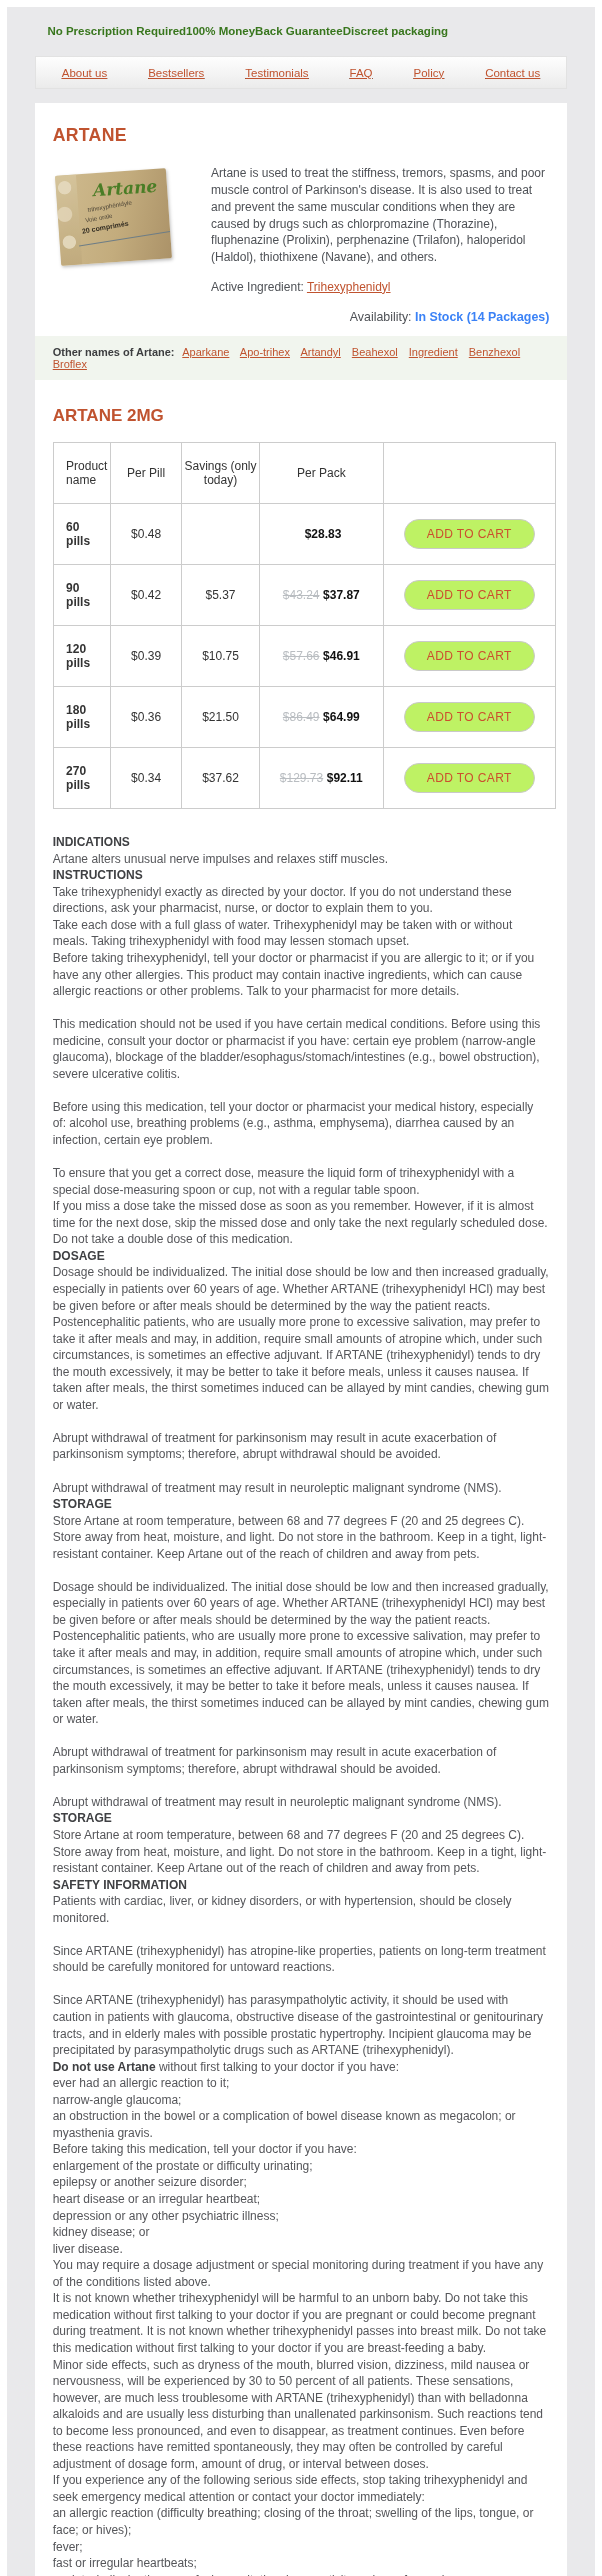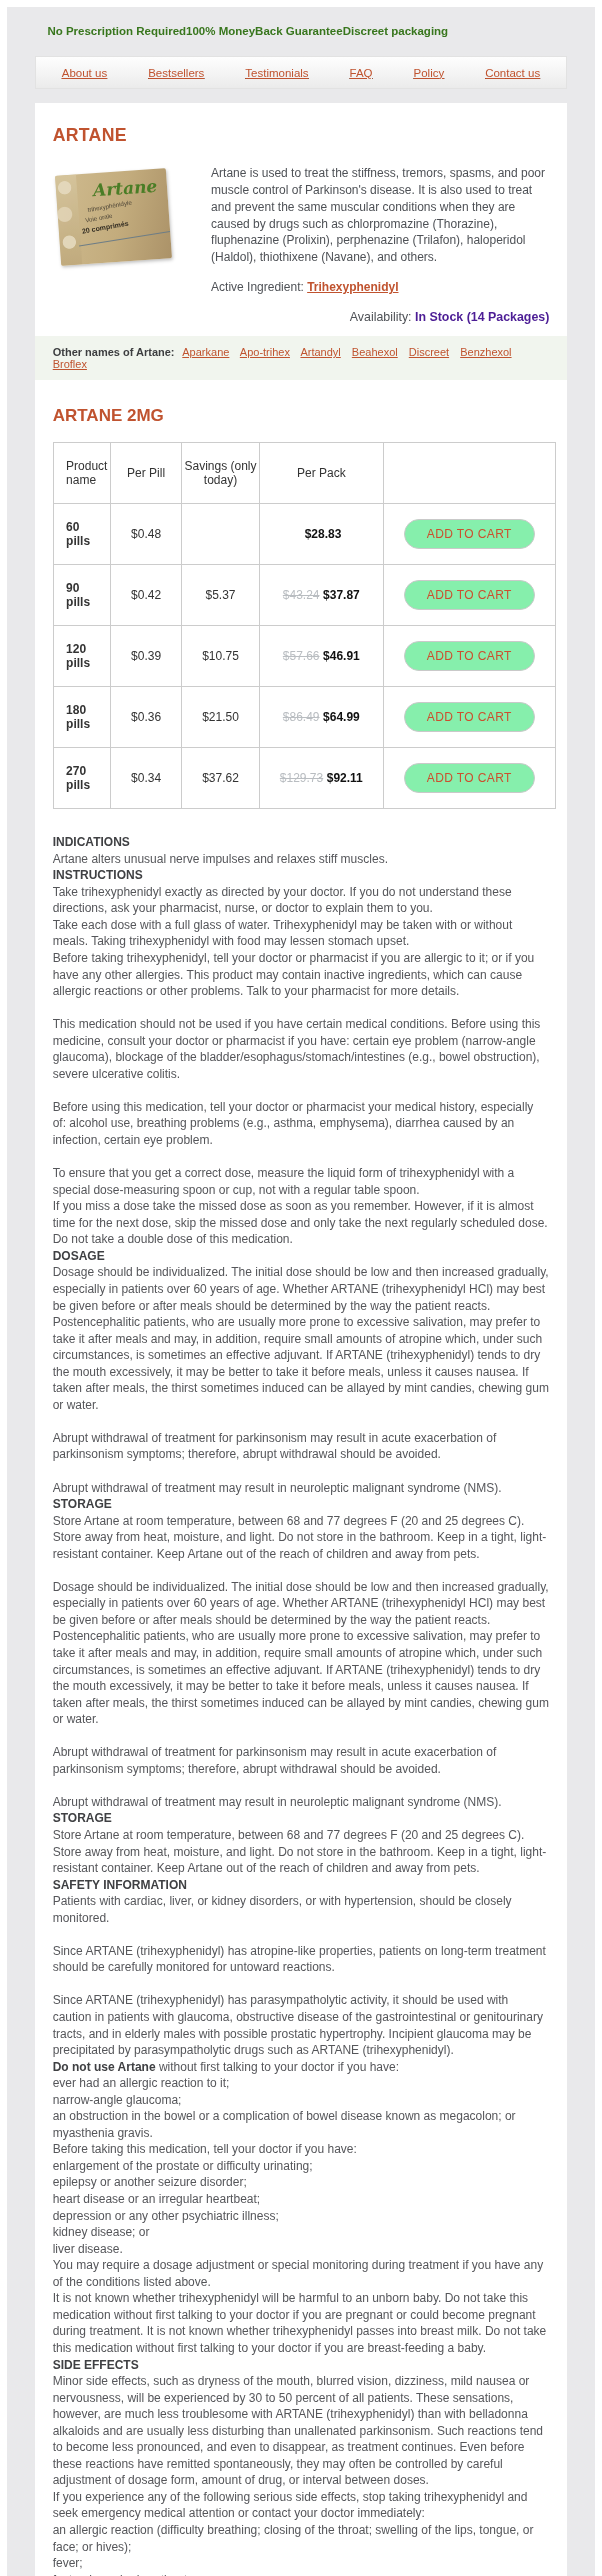--- a/index.html
+++ b/index.html
@@ -33,42 +33,42 @@
   .pack .brand { position:absolute; left:37px; top:7px; color:#4a7d26; font-size:17px;
           font-family:"DejaVu Serif", serif; font-style:italic; font-weight:bold; }
   .pack .sub { position:absolute; left:30px; top:30px; color:#4c4436; font-size:6.2px; transform:rotate(-6deg); }
   .pack .sub2 { position:absolute; left:26.5px; top:41px; color:#4c4436; font-size:6.2px; transform:rotate(-6deg); }
   .pack .sub3 { position:absolute; left:23px; top:51px; color:#322c22; font-size:7px; font-weight:bold; transform:rotate(-6deg); }
   .pack .rule { position:absolute; left:19.4px; right:0; top:67px; height:0.9px; background:#6d7d86; transform:rotate(-5deg); }
 
   .desc-col { flex:1;margin-left:15px; }
   .desc { font-size:12px; color:#4e5156; line-height:1.4; margin:0; }
   .active-line { margin-top:14px; font-size:12px; color:#4e5156; }
-  .active-link { color:#c0532f; font-weight:bold; text-decoration:underline; cursor:pointer; }
+  .active-link { color:#c0532f; font-weight:normal; text-decoration:underline; cursor:pointer; }
 
   .availability { text-align:right; margin-top:16px; font-size:12.4px; color:#4e5156; }
-  .availability .stock { color:#4c1d95; font-weight:bold; }
+  .availability .stock { color:#3b82f6; font-weight:bold; }
 
   .other-names { background:#f1f5ee; margin:12.4px -17.7px 0; padding:9.7px 17.7px; font-size:11px; color:#3d3e40; }
   .other-names .label { font-weight:bold; margin-right:5.3px; }
   .other-name-link { color:#c0532f; text-decoration:underline; margin-right:8px; cursor:pointer; white-space:nowrap; }
 
   .pack-title { color:#c0532f; font-size:17px; font-weight:bold; margin:26.5px 0 16px; }
 
   table.price-table { border-collapse:collapse; width:100%; font-size:12px; color:#333; }
   .price-table th, .price-table td { border:0.9px solid #cccccc; padding:15px 20px; text-align:center; font-weight:normal; }
   .price-table th { padding:16px 1px; }
   .price-table .col-name { text-align:left; padding-left:12.4px; width:108px; }
   .price-table td.col-name { font-weight:bold; }
   .price-table .col-pill { width:51px; }
   .price-table .col-save { width:132px; }
   .price-table .col-pack { width:102px; white-space:nowrap; }
   .old-price { color:#b9bdc1; text-decoration:line-through; margin-right:3.5px; }
   .new-price { font-weight:bold; color:#111; }
-  .cart-btn { display:inline-block; background:#86efac; border:0.9px solid #c9c9c9; border-radius:15px;
+  .cart-btn { display:inline-block; background:#bef264; border:0.9px solid #c9c9c9; border-radius:15px;
               padding:7px 22px; color:#cb4f2e; font-size:12px; letter-spacing:0.4px; cursor:pointer; white-space:nowrap; }
 
   .info { margin-top:25px; font-size:12px; color:#55565a; line-height:1.38; }
   .info h3 { font-size:12px; color:#3f4043; margin:0; font-weight:bold; }
   .info .block { margin:0; white-space:pre-line; }
   .gap-top { margin-top:17px; }
   .bold-lead { font-weight:bold; color:#3f4043; }
 </style>
 </head>
 <body>
@@ -119,21 +119,21 @@
         <span>Availability:</span>
         <span class="stock">In Stock (14 Packages)</span>
       </div>
 
       <div class="other-names">
         <span class="label">Other names of Artane:</span>
         <span class="other-name-link">Aparkane</span>
         <span class="other-name-link">Apo-trihex</span>
         <span class="other-name-link">Artandyl</span>
         <span class="other-name-link">Beahexol</span>
-        <span class="other-name-link">Discreet</span>
+        <span class="other-name-link">Ingredient</span>
         <span class="other-name-link">Benzhexol</span>
         <span class="other-name-link">Broflex</span>
       </div>
 
       <div class="pack-title">ARTANE 2MG</div>
 
       <table class="price-table">
         <thead>
           <tr>
             <th class="col-name">Product name</th>
@@ -251,21 +251,20 @@
 Before taking this medication, tell your doctor if you have:
 enlargement of the prostate or difficulty urinating;
 epilepsy or another seizure disorder;
 heart disease or an irregular heartbeat;
 depression or any other psychiatric illness;
 kidney disease; or
 liver disease.
 You may require a dosage adjustment or special monitoring during treatment if you have any of the conditions listed above.
 It is not known whether trihexyphenidyl will be harmful to an unborn baby. Do not take this medication without first talking to your doctor if you are pregnant or could become pregnant during treatment. It is not known whether trihexyphenidyl passes into breast milk. Do not take this medication without first talking to your doctor if you are breast-feeding a baby.</span></p>
 
-        <h3 class="gap-top">SIDE EFFECTS</h3>
         <p class="block">Minor side effects, such as dryness of the mouth, blurred vision, dizziness, mild nausea or nervousness, will be experienced by 30 to 50 percent of all patients. These sensations, however, are much less troublesome with ARTANE (trihexyphenidyl) than with belladonna alkaloids and are usually less disturbing than unallenated parkinsonism. Such reactions tend to become less pronounced, and even to disappear, as treatment continues. Even before these reactions have remitted spontaneously, they may often be controlled by careful adjustment of dosage form, amount of drug, or interval between doses.
 If you experience any of the following serious side effects, stop taking trihexyphenidyl and seek emergency medical attention or contact your doctor immediately:
 an allergic reaction (difficulty breathing; closing of the throat; swelling of the lips, tongue, or face; or hives);
 fever;
 fast or irregular heartbeats;
 anxiety, hallucinations, confusion, agitation, hyperactivity, or loss of consciousness;
 seizures;
 eye pain; or
 a rash.
 Other, less serious side effects may be more likely to occur. Continue to take trihexyphenidyl and talk to your doctor if you experience:

